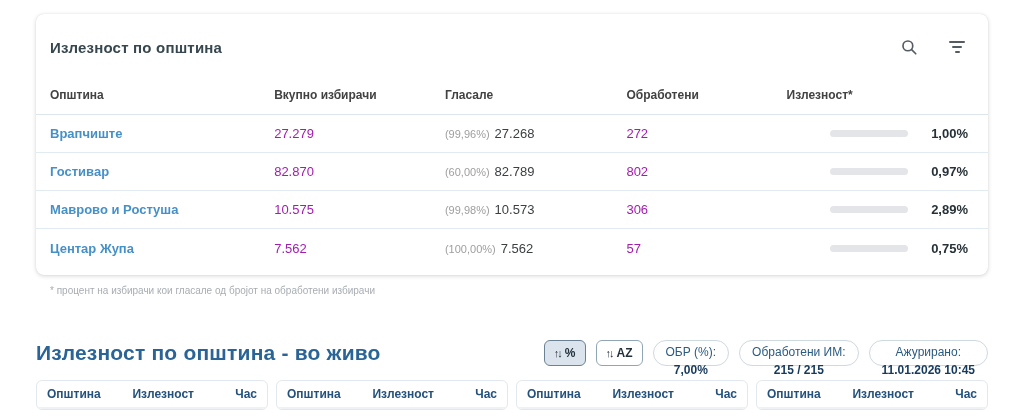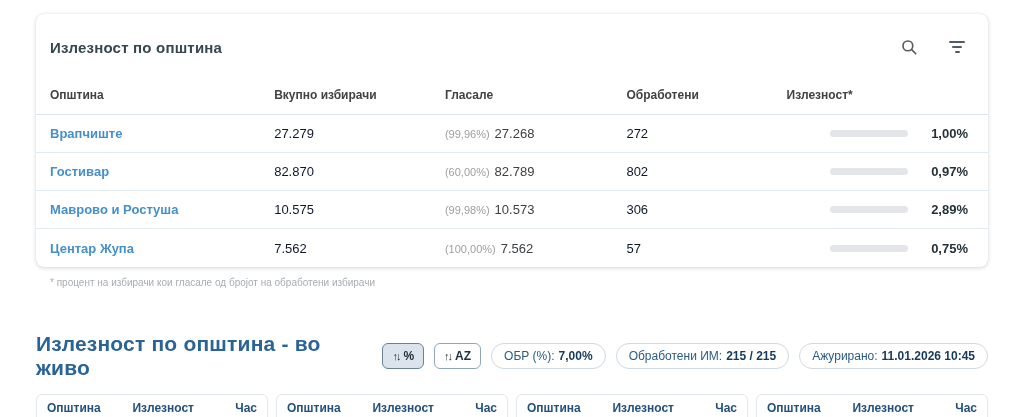--- a/index.html
+++ b/index.html
@@ -2,58 +2,58 @@
 <html><head>
 <meta charset="utf-8">
 <style>
   * { margin:0; padding:0; box-sizing:border-box; }
   html,body { width:1024px; height:417px; background:#ffffff;
     font-family:"Liberation Sans", sans-serif; overflow:hidden; }
   .page { padding:14px 36px 0 36px; }
 
   
   .card { background:#fff; border-radius:8px; box-shadow:0 1px 4px rgba(0,0,0,.16), 0 0 1px rgba(0,0,0,.12);
-    padding:18px 0 0 0; }
+    padding:18px 0 8px 0; }
   .card-head { display:flex; align-items:center; padding:4px 20px 2px 14px; }
   .card-title { font-size:15px; font-weight:bold; color:#37474f; letter-spacing:.2px; }
   .card-icons { margin-left:auto; display:flex; align-items:center; gap:26px; }
   .icon-btn { width:22px; height:22px; display:flex; align-items:center; justify-content:center;
     cursor:pointer; color:#545b62; }
   .filter-glyph { display:flex; flex-direction:column; gap:3px; align-items:center; }
   .filter-glyph i { display:block; height:2px; background:#545b62; border-radius:1px; }
   .filter-glyph i:nth-child(1){ width:16px; } .filter-glyph i:nth-child(2){ width:10px; } .filter-glyph i:nth-child(3){ width:5px; }
 
   .grid-row { display:grid; grid-template-columns:2.1fr 1.6fr 1.7fr 1.5fr 1.7fr;
     align-items:center; padding:0 20px 0 14px; }
   .thead { margin-top:18px; border-bottom:1px solid #dde6ed; }
   .thead > div { font-size:12px; font-weight:bold; color:#424242; padding:10px 0 12px 0; }
   .c-right { text-align:left; }
   .trow { border-bottom:1px solid #e3ebf2; height:38px; }
   .trow:last-child { border-bottom:none; }
   .muni-link { font-size:13px; color:#4690c8; cursor:pointer;font-weight:bold; }
-  .num { font-size:13px; color:#0f172a; }
+  .num { font-size:13px; color:#a21caf; }
   .proc { font-size:13px; color:#3c4043; }
   .proc .pct { font-size:11px; color:#9e9e9e; margin-right:5px; }
   .turnout-cell { display:flex; align-items:center; justify-content:flex-end; gap:18px; }
   .bar { width:78px; height:7px; background:#e3e5e8; border-radius:4px; overflow:hidden; position:relative; }
   .bar-fill { height:100%; background:#1c7fc4; border-radius:4px; }
   .turnout-pct { font-size:13px; font-weight:bold; color:#263238; min-width:42px; text-align:right; }
 
   .footnote { font-size:10px; color:#a8adb3; padding:10px 0 0 14px; }
 
   
   .live-head { display:flex; align-items:center; margin-top:44px; gap:10px; }
   .live-title { font-size:21px; font-weight:bold; color:#2a6496; letter-spacing:.2px; }
   .live-controls { margin-left:auto; display:flex; align-items:center; gap:10px; }
   .sort-btn { display:flex; align-items:center; gap:4px; border:1px solid #8fa6b5; border-radius:6px;
     background:#fff; padding:3px 9px; font-size:12px; font-weight:bold; color:#22303b; cursor:pointer; height:26px; }
   .sort-btn.active { background:#dbe4ec; border-color:#6b8294; }
   .sort-arrows { font-size:11px; letter-spacing:-2px; color:#22303b; }
   .badge { border:1px solid #cfd9e0; border-radius:15px; background:#fff; padding:4px 12px;
-    font-size:12px; color:#2b5b82; white-space:nowrap; height:26px; display:flex; align-items:center; gap:4px; }
+    font-size:12px; color:#2b5b82; white-space:nowrap; height:26px; display:flex; align-items:center; gap:4px;flex-direction:column; }
   .badge b { color:#16395c; font-weight:bold; }
 
   .live-table { display:flex; gap:8px; margin-top:14px; }
   .live-group { flex:1; border:1px solid #e2e8ef; border-radius:6px; background:#fff; overflow:hidden; }
   .lg-head { display:grid; grid-template-columns:1fr 1.1fr .7fr; padding:6px 10px;
     border-bottom:2px solid #eef2f6; }
   .lg-head > div { font-size:12px; font-weight:bold; color:#24517c; }
   .lg-col-c { text-align:center; } .lg-col-r { text-align:right; }
 </style>
 </head>

